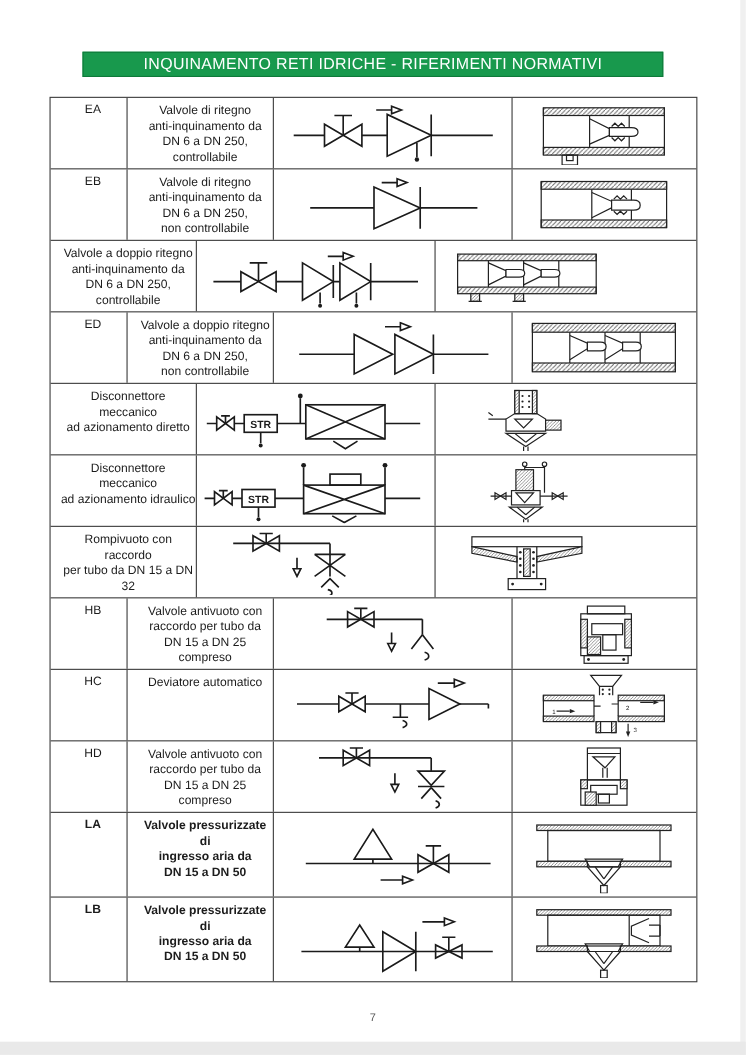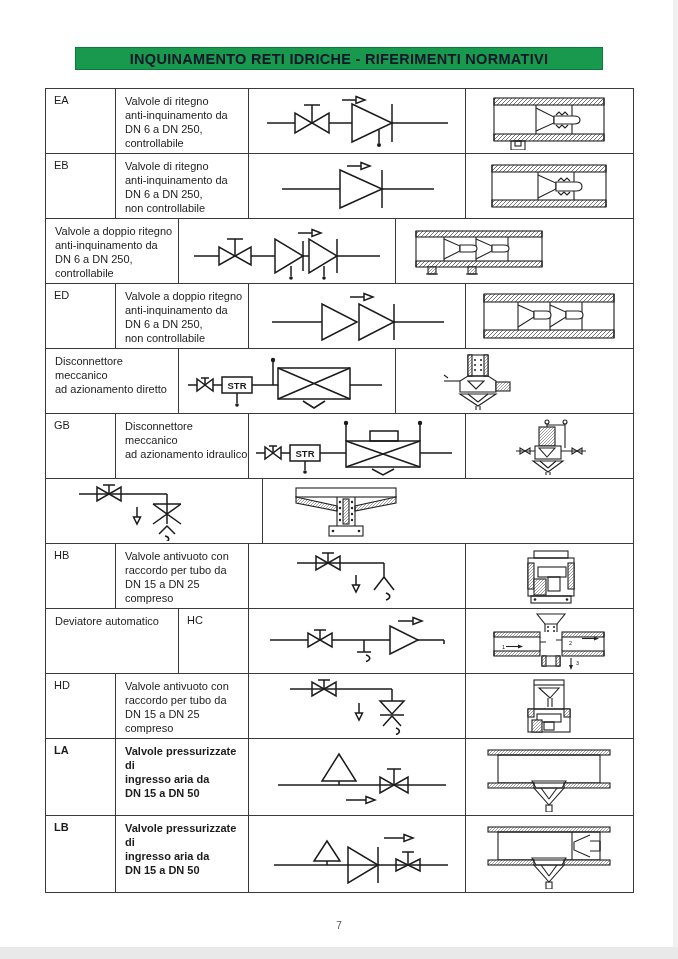--- a/index.html
+++ b/index.html
@@ -11,26 +11,26 @@
   .page{position:absolute;inset:0;background:#ffffff;}
   .edge-right{position:absolute;top:0;right:0;width:5px;height:100%;background:#f0f0f0;}
   .edge-bottom{position:absolute;left:0;bottom:0;width:100%;height:12px;background:#e9e9e9;}
 
   .header-bar{
     position:absolute;left:75px;top:47px;width:528px;height:23px;
     background:#18994d;border:1px solid #0e7a3a;box-sizing:border-box;
     display:flex;align-items:center;justify-content:center;
   }
   .header-bar span{
-    color:#0f172a;font-weight:bold;font-size:14.5px;letter-spacing:.3px;white-space:nowrap;
+    color:#ffffff;font-weight:normal;font-size:14.5px;letter-spacing:.3px;white-space:nowrap;
   }
 
   .ntable{
     position:absolute;left:45px;top:88px;width:587px;
-    border:1px solid #3a3a3a;box-sizing:content-box;background:#fff;
+    border:1px solid #3a3a3a;box-sizing:content-box;background:#fff;text-align:center;
   }
   .row{display:flex;border-bottom:1px solid #3a3a3a;}
   .row:last-child{border-bottom:none;}
   .row{height:64px;}
   .row.tall{height:76px;font-weight:bold;}
   .cell{box-sizing:border-box;border-right:1px solid #3a3a3a;overflow:hidden;}
   .cell:last-child{border-right:none;}
   .c-code{width:70px;padding:5px 0 0 8px;font-size:11px;color:#1c1c1c;}
   .c-desc{width:133px;padding:5px 0 0 9px;font-size:11px;line-height:1.28;white-space:pre-line;color:#1c1c1c;}
   .c-sym{width:217px;display:flex;align-items:center;justify-content:center;}
@@ -270,21 +270,20 @@
             <polygon points="64,29 80,29 72,37"></polygon>
             <path d="M56,42 H92 L74,54 Z"></path>
             <path d="M64,42 L74,50 M84,42 L74,50"></path>
             <path d="M72,54 V58 M76,54 V58"></path>
           </g>
         </svg>
       </div>
     </div>
 
     <div class="row">
-      <div class="cell c-code">GB</div>
       <div class="cell c-desc">Disconnettore meccanico
 ad azionamento idraulico</div>
       <div class="cell c-sym">
         <svg width="210" height="60" viewBox="0 0 210 60">
           <g class="sym">
             <path d="M4,37 H13"></path>
             <polygon points="13,31 13,43 21,37"></polygon>
               <polygon points="29,31 29,43 21,37"></polygon>
             <path d="M21,37 V30 M17,30 H25"></path>
             <path d="M29,37 H38"></path>
@@ -321,20 +320,22 @@
             <polygon points="65,31 81,31 73,40"></polygon>
             <path d="M59,44 H89 L74,55 Z"></path>
             <path d="M66,44 L74,51 M82,44 L74,51"></path>
             <path d="M72,55 V58 M76,55 V58"></path>
           </g>
         </svg>
       </div>
     </div>
 
     <div class="row">
+      <div class="cell c-desc">Rompivuoto con raccordo
+per tubo da DN 15 a DN 32</div>
       <div class="cell c-sym">
         <svg width="210" height="60" viewBox="0 0 210 60">
           <g class="sym">
             <path d="M30,13 H118"></path>
             <polygon points="48,6 48,20 60,13"></polygon>
               <polygon points="72,6 72,20 60,13"></polygon>
             <path d="M60,13 V4 M54,4 H66"></path>
             <path d="M118,13 V23"></path>
             <path d="M104,23 H132 M104,23 L132,43 M132,23 L104,43 M118,23 V43"></path>
             <path d="M110,53 L118,45 L126,53"></path>
@@ -400,22 +401,22 @@
             <rect x="60" y="32" width="12" height="16" fill="url(#hatch2)"></rect>
             <rect x="57" y="49" width="40" height="7"></rect>
             <circle cx="61" cy="52.5" r="1.3" fill="#222" stroke="none"></circle>
               <circle cx="93" cy="52.5" r="1.3" fill="#222" stroke="none"></circle>
           </g>
         </svg>
       </div>
     </div>
 
     <div class="row">
+      <div class="cell c-code">HC</div>
       <div class="cell c-desc">Deviatore automatico</div>
-      <div class="cell c-code">HC</div>
       <div class="cell c-sym">
         <svg width="210" height="60" viewBox="0 0 210 60">
           <g class="sym">
             <path d="M18,29 H56"></path>
             <polygon points="56,22 56,36 68,29"></polygon>
               <polygon points="80,22 80,36 68,29"></polygon>
             <path d="M68,29 V19 M62,19 H74"></path>
             <path d="M80,29 H138"></path>
             <path d="M112,29 V41 M105,41 H119"></path>
             <path d="M114,44 c5,1.5 5,5 0,6.5"></path>

